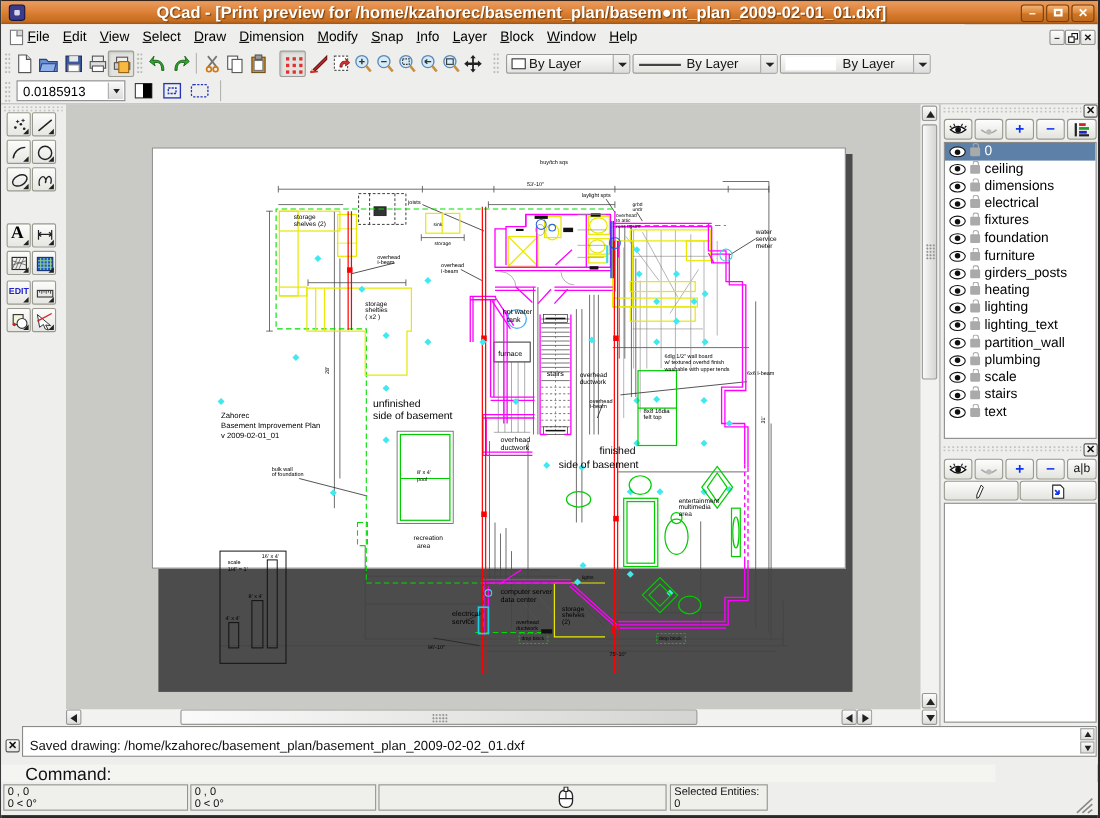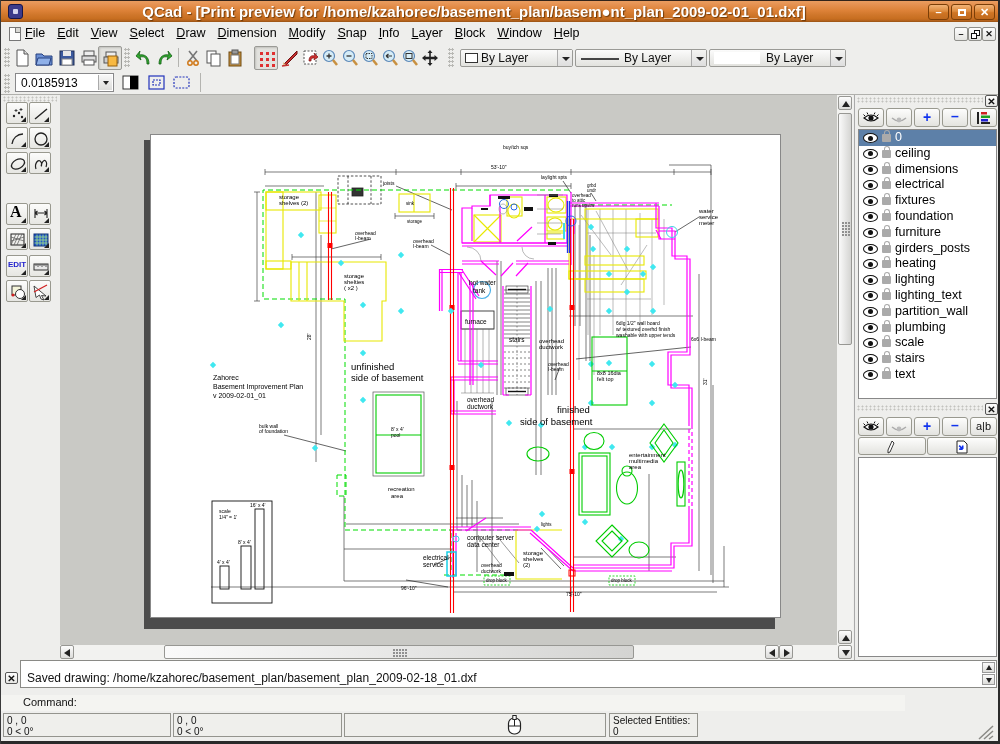--- a/index.html
+++ b/index.html
@@ -50,21 +50,21 @@
 .hhandle { height:6px; background-image:radial-gradient(circle at 1.5px 1.5px, #c2c2be 0.9px, transparent 1.1px); background-size:4px 3px; }
 .ltb { width:22px; height:22px; border:1px solid #99998f; border-radius:2px;
   background:linear-gradient(#fcfcfb,#e6e6e2); }
 .ltb:after { content:""; position:absolute; right:1px; bottom:1px;
   border-left:5px solid transparent; border-bottom:5px solid #222; }
 .ltb svg { position:absolute; left:2px; top:2px; }
 
 
 #canvas { left:59px; top:95px; width:777px; height:550px; background:#c9c9c5; overflow:hidden; }
 #papershadow { left:84px; top:45px; width:631px; height:489px; background:#4c4c4c; }
-#paper { left:78px; top:39px; width:631px; height:484px; background:#ffffff; border:1px solid #888;margin-left:12px; }
+#paper { left:78px; top:39px; width:631px; height:383px; background:#ffffff; border:1px solid #888; }
 
 
 .sbtrack { background:#f2f2f0; }
 .sbbtn { background:linear-gradient(#fcfcfc,#dcdcda); border:1px solid #979793; border-radius:2px; }
 .sbthumb { background:linear-gradient(90deg,#fafafa,#d4d4d2); border:1px solid #979793; border-radius:2px; }
 .arr { position:absolute; width:0; height:0; }
 
 
 #dock { left:853px; top:95px; width:145px; height:565px; background:#eeeeec; border-left:1px solid #aaa; }
 .dockbtn { border:1px solid #99998f; border-radius:3px; background:linear-gradient(#fdfdfc,#e3e3df); text-align:center; }
@@ -77,21 +77,21 @@
 .leye { position:absolute; left:4px; top:3px; width:15px; height:10px; }
 .leye:before { content:""; position:absolute; left:0; top:0; width:13px; height:8px; border:1.2px solid #111; border-radius:50%; background:#fff; }
 .leye:after { content:""; position:absolute; left:4.5px; top:2.5px; width:5px; height:5px; background:#111; border-radius:50%; }
 .llock { position:absolute; left:23px; top:4px; width:9px; height:8px; background:#aaa; border-radius:1px; }
 .llock:before { content:""; position:absolute; left:1.5px; top:-4px; width:4px; height:5px; border:1.5px solid #aaa; border-bottom:none; border-radius:3px 3px 0 0; }
 
 
 #cmdarea { left:0; top:660px; width:998px; height:35px; background:#eeeeec; }
 #cmdbox { left:19px; top:0px; width:977px; height:28px; background:#fff; border:1px solid #8a8a86; overflow:hidden;
   font-size:12px; color:#111; }
-#cmdline { left:0; top:695px; width:904px; height:16px; background:#f4f4f1; font-size:11px; color:#111; }
+#cmdline { left:0; top:695px; width:904px; height:16px; background:#f4f4f1; font-size:16px; color:#111; }
 #statusbar { left:0; top:711px; width:998px; height:30px; background:#eeeeec; }
 .sbox { top:2px; height:24px; border:1px solid #94948e; background:#efefec; font-size:10px; color:#111; padding:1px 3px; line-height:11px; }
 #bottomborder { left:0; top:741px; width:1000px; height:3px; background:#2a2a2a; }
 </style>
 </head>
 <body>
 
 <div class="abs" id="titlebar">
   <div class="abs" id="appicon"></div>
   <div class="abs" id="titletext">QCad - [Print preview for /home/kzahorec/basement_plan/basem●nt_plan_2009-02-01_01.dxf]</div>
@@ -802,21 +802,21 @@
   <div class="abs dockbtn" style="left:72px; top:342px; width:70px; height:18px;"><svg width="14" height="14" style="margin-top:2px;">
         <path d="M2 1 h7 l3 3 v9 h-10 z" fill="#fff" stroke="#222"></path>
         <path d="M4 8 l5 0 M9 8 l-2.5-2.5 M9 8 l-2.5 2.5" stroke="#1133ee" stroke-width="1.6" fill="none" transform="rotate(45 7 7)"></path>
       </svg></div>
   <div class="abs" id="blocklist"></div>
 </div>
 
 <div class="abs" id="cmdarea">
   <div class="abs closex" style="left:4px; top:12px;">✕</div>
   <div class="abs" id="cmdbox">
-    <div style="position:absolute; left:6px; top:10px;">Saved drawing: /home/kzahorec/basement_plan/basement_plan_2009-02-18_01.dxf</div>
+    <div style="position:absolute; left:6px; top:10px;">Saved drawing: /home/kzahorec/basement_plan/basement_plan_2009-02-02_01.dxf</div>
     <span style="position:absolute; right:1px; top:1px; width:13px; height:11px; background:linear-gradient(#fafafa,#ddddda); border:1px solid #999;"></span>
     <span class="arr" style="right:4px; top:4px; border-left:3.5px solid transparent; border-right:3.5px solid transparent; border-bottom:5px solid #222;"></span>
     <span style="position:absolute; right:1px; top:13px; width:13px; height:11px; background:linear-gradient(#fafafa,#ddddda); border:1px solid #999;"></span>
     <span class="arr" style="right:4px; top:17px; border-left:3.5px solid transparent; border-right:3.5px solid transparent; border-top:5px solid #222;"></span>
   </div>
 </div>
 <div class="abs" id="cmdline">
     <span style="position:absolute; left:22px; top:1px;">Command:</span>
   </div>
 

